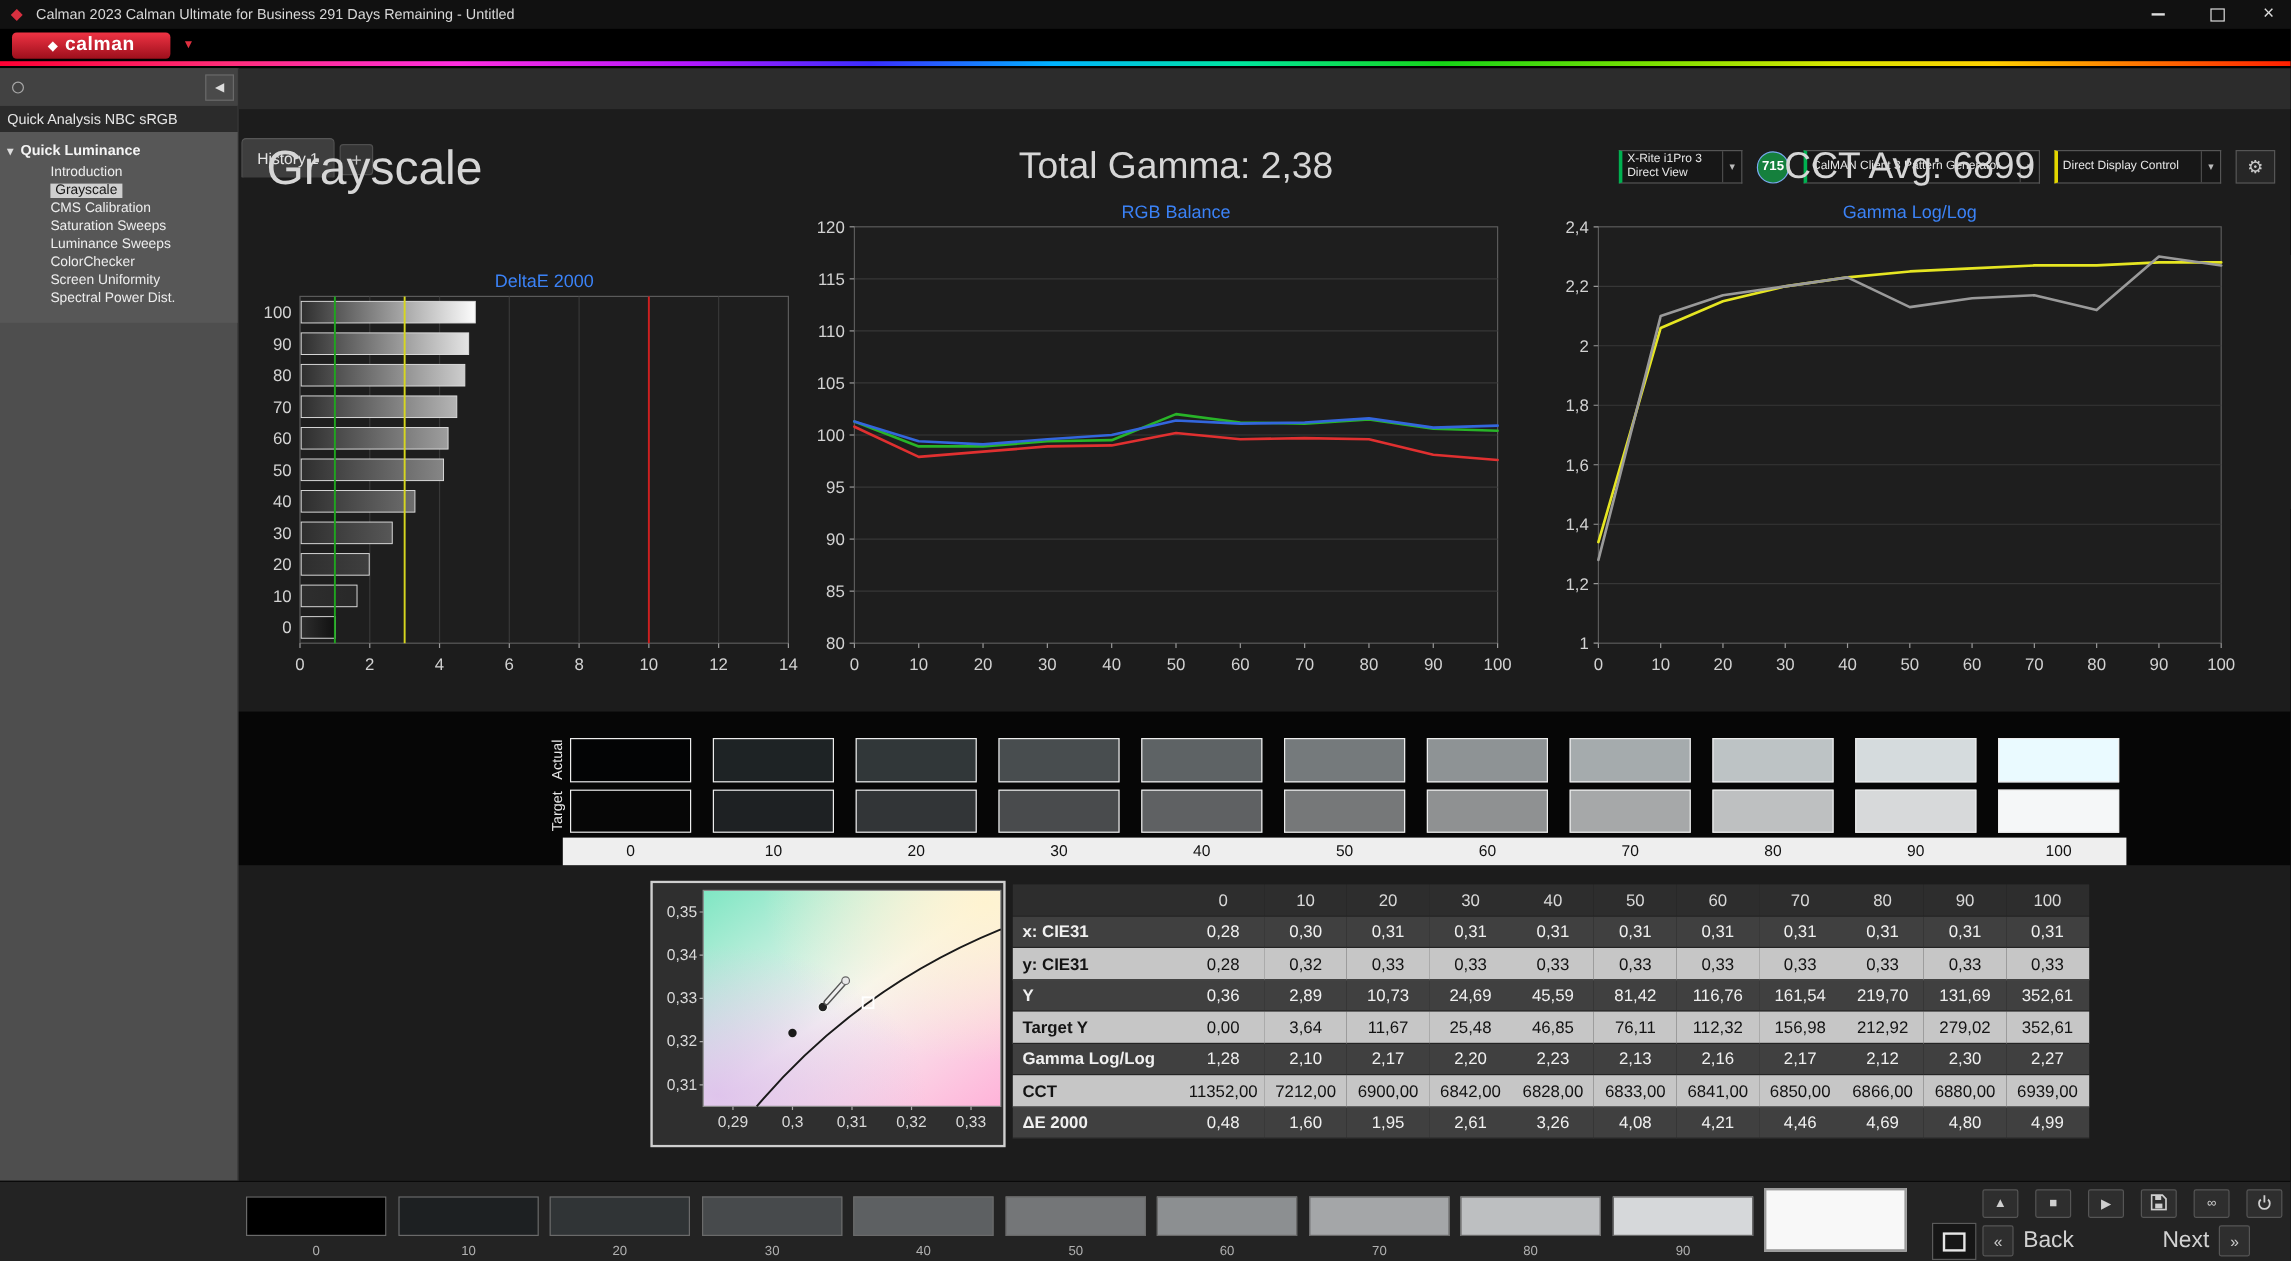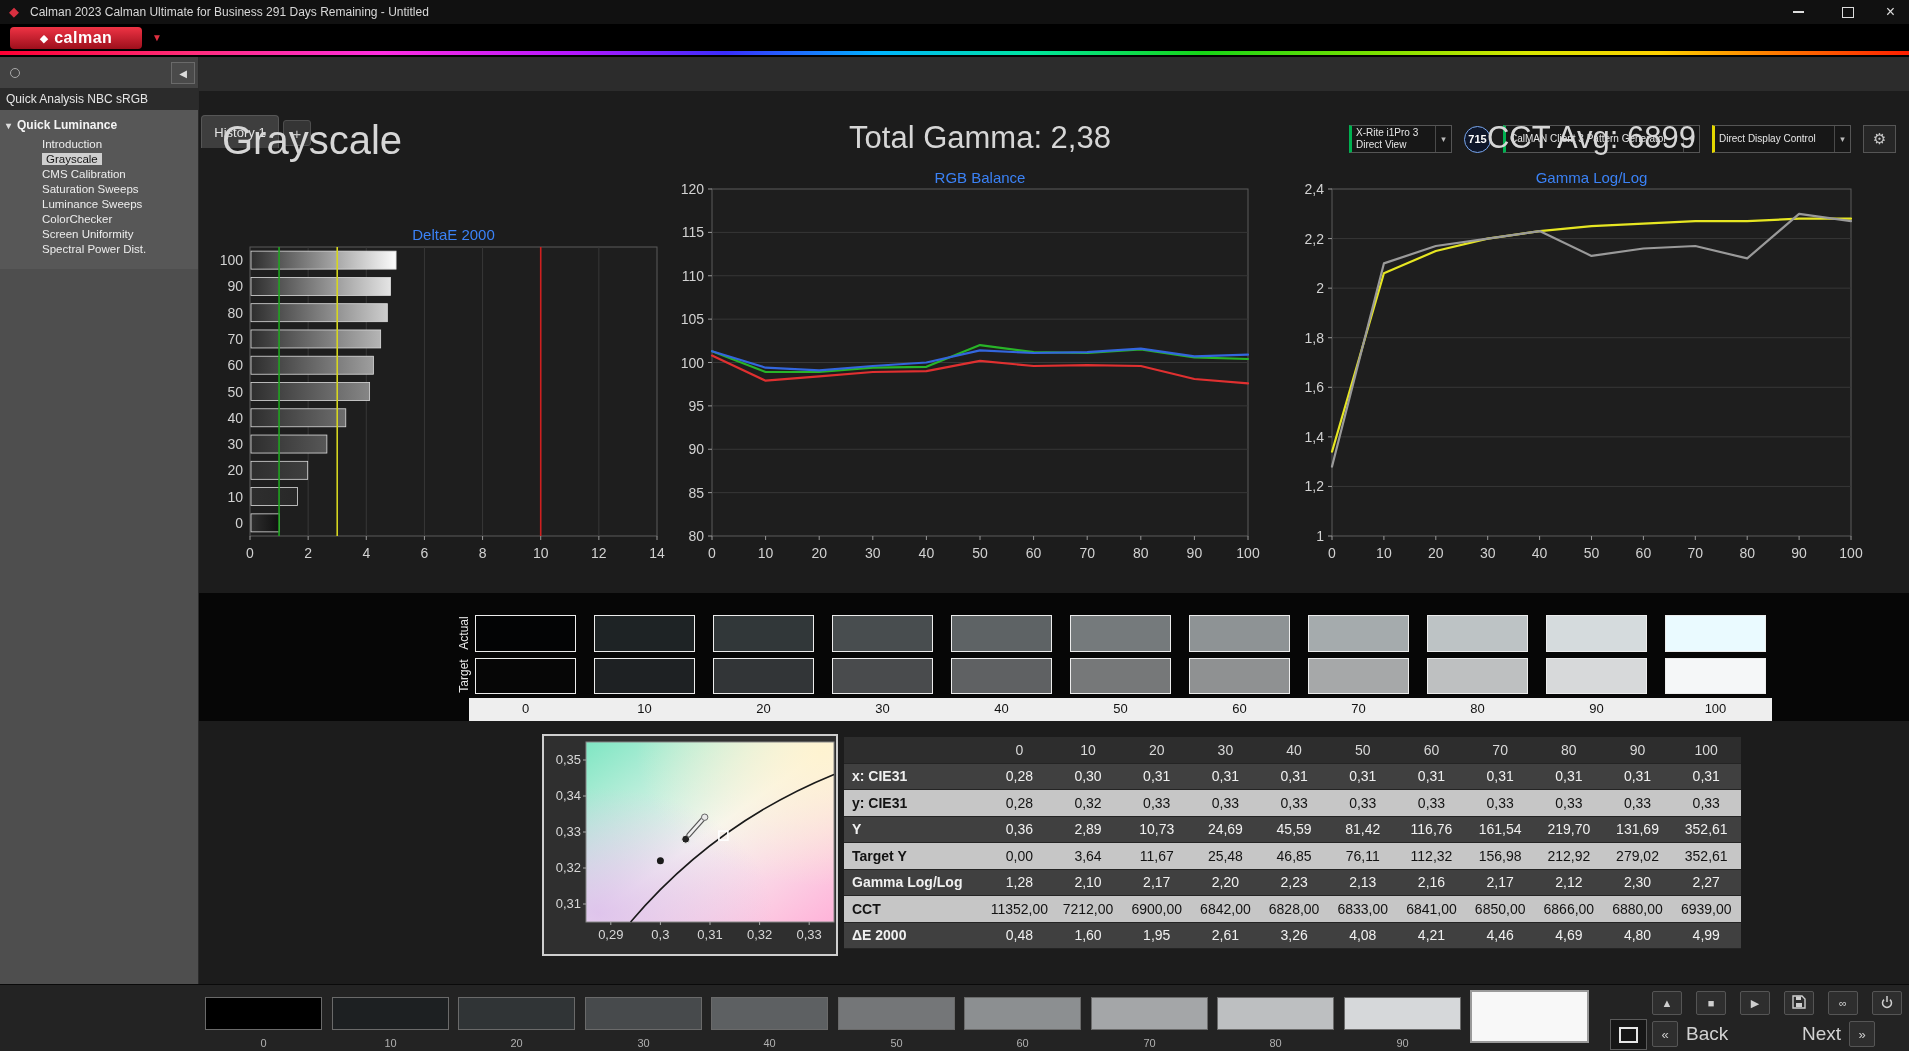--- a/index.html
+++ b/index.html
@@ -29,21 +29,21 @@
   #tabbar{position:absolute;left:0;top:57px;width:1909px;height:34px;background:#2c2c2c;}
   #tab-history{position:absolute;left:201px;top:58px;width:76px;height:32px;background:#3e3e3e;border:1px solid #565656;border-bottom:none;
     border-radius:4px 4px 0 0;color:#e3e3e3;font-size:13px;display:flex;align-items:center;justify-content:center;}
   #tab-new{position:absolute;left:283px;top:63px;width:26px;height:24px;background:#353535;border:1px solid #4e4e4e;border-radius:3px;
     color:#c8c8c8;font-size:15px;display:flex;align-items:center;justify-content:center;}
   #devices{position:absolute;left:1349px;top:60px;height:44px;display:flex;align-items:center;gap:12px;}
   .devbox{height:28px;background:#171717;border:1px solid #555;display:flex;align-items:center;box-sizing:border-box;}
   .devtxt{flex:1;padding:2px 4px;overflow:hidden;}
   .devline{font-size:10px;color:#e6e6e6;line-height:12px;white-space:nowrap;}
   .devchev{width:15px;align-self:stretch;border-left:1px solid #4a4a4a;color:#bbb;font-size:9px;display:flex;align-items:center;justify-content:center;}
-  .badge{width:27px;height:27px;border-radius:50%;background:#0f172a;border:1px solid #79a7ef;color:#fff;font-size:11px;font-weight:bold;
+  .badge{width:27px;height:27px;border-radius:50%;background:#15803d;border:1px solid #79a7ef;color:#fff;font-size:11px;font-weight:bold;
     display:flex;align-items:center;justify-content:center;box-sizing:border-box;}
   .gearbtn{width:33px;height:28px;background:#262626;border:1px solid #555;color:#c9c9c9;font-size:15px;display:flex;align-items:center;justify-content:center;box-sizing:border-box;}
 
   
   #sidebar{position:absolute;left:0;top:57px;width:199px;height:927px;background:#4e4e4e;border-right:1px solid #2a2a2a;box-sizing:border-box;}
   #sb-strip{position:relative;height:31px;background:#424242;}
   #sb-dot{position:absolute;left:10px;top:11px;width:8px;height:8px;border-radius:50%;border:1px solid #a8a8a8;}
   #sb-collapse{position:absolute;left:171px;top:5px;width:22px;height:20px;background:#4a4a4a;border:1px solid #6a6a6a;color:#ddd;font-size:10px;
     display:flex;align-items:center;justify-content:center;}
   #sb-title{height:22px;background:#2b2b2b;color:#e6e6e6;font-size:12px;line-height:22px;padding-left:6px;}

